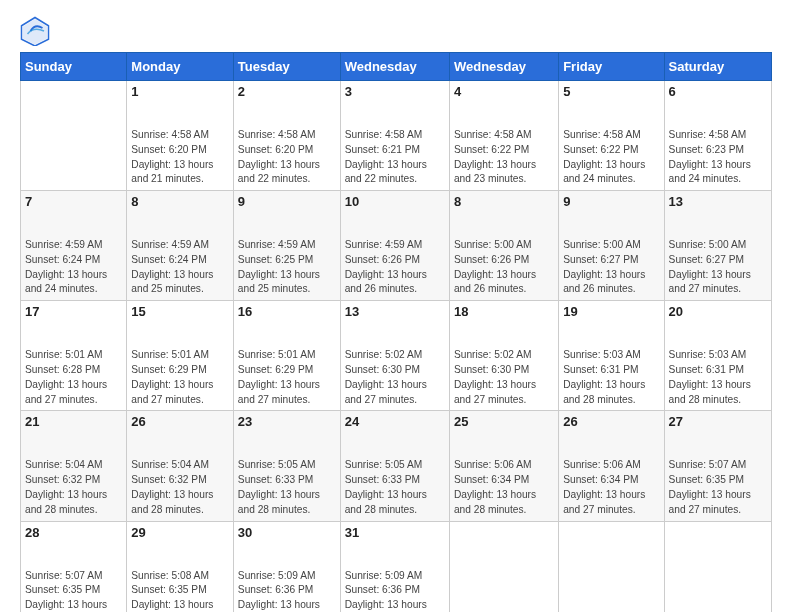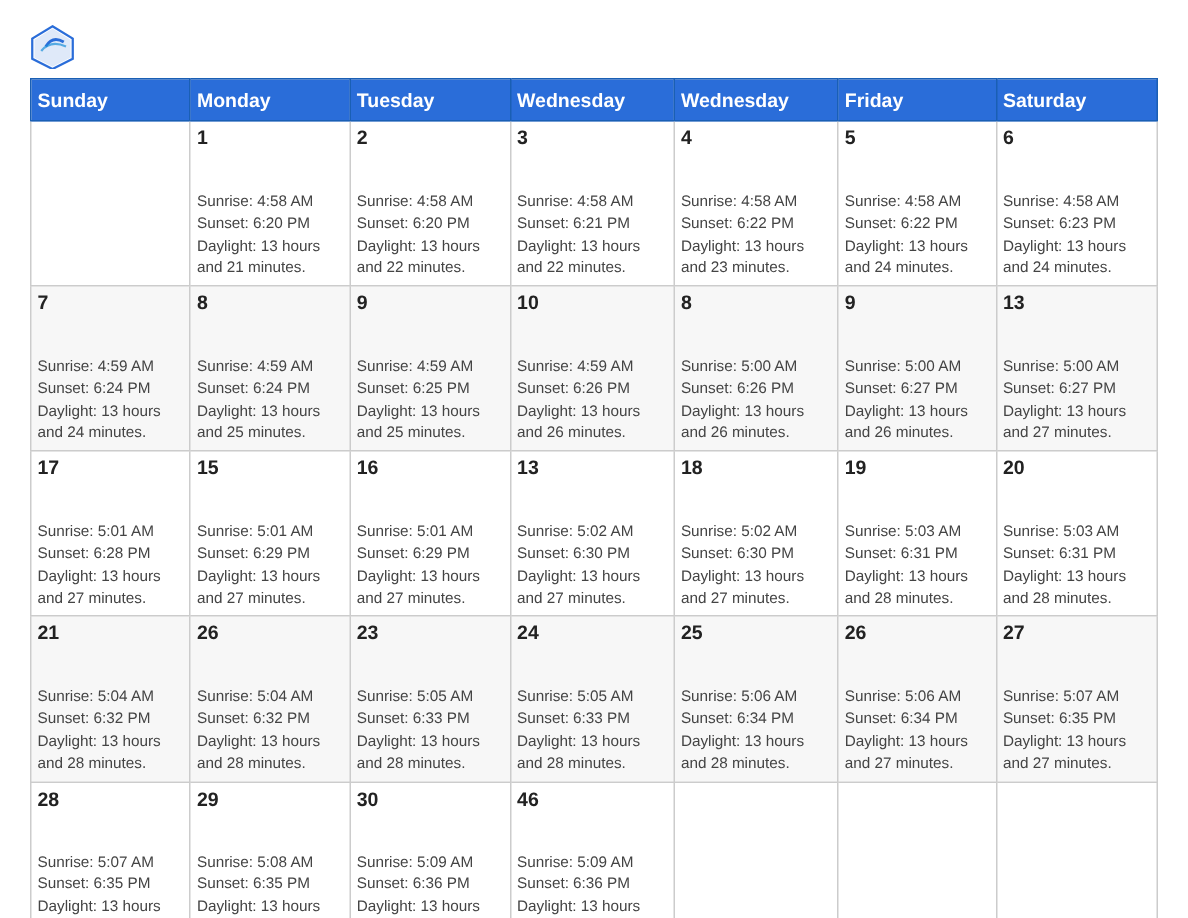--- a/index.html
+++ b/index.html
@@ -349,21 +349,21 @@
 and 27 minutes.</div>
           </td>
           <td>
             <span class="day-num">30</span>
             <div class="day-info" style="white-space: pre-line;">Sunrise: 5:09 AM
 Sunset: 6:36 PM
 Daylight: 13 hours
 and 27 minutes.</div>
           </td>
           <td>
-            <span class="day-num">46</span>
+            <span class="day-num">31</span>
             <div class="day-info" style="white-space: pre-line;">Sunrise: 5:09 AM
 Sunset: 6:36 PM
 Daylight: 13 hours
 and 26 minutes.</div>
           </td>
           <td class="empty-cell"></td>
           <td class="empty-cell"></td>
           <td class="empty-cell"></td>
         </tr>
       </tbody>

